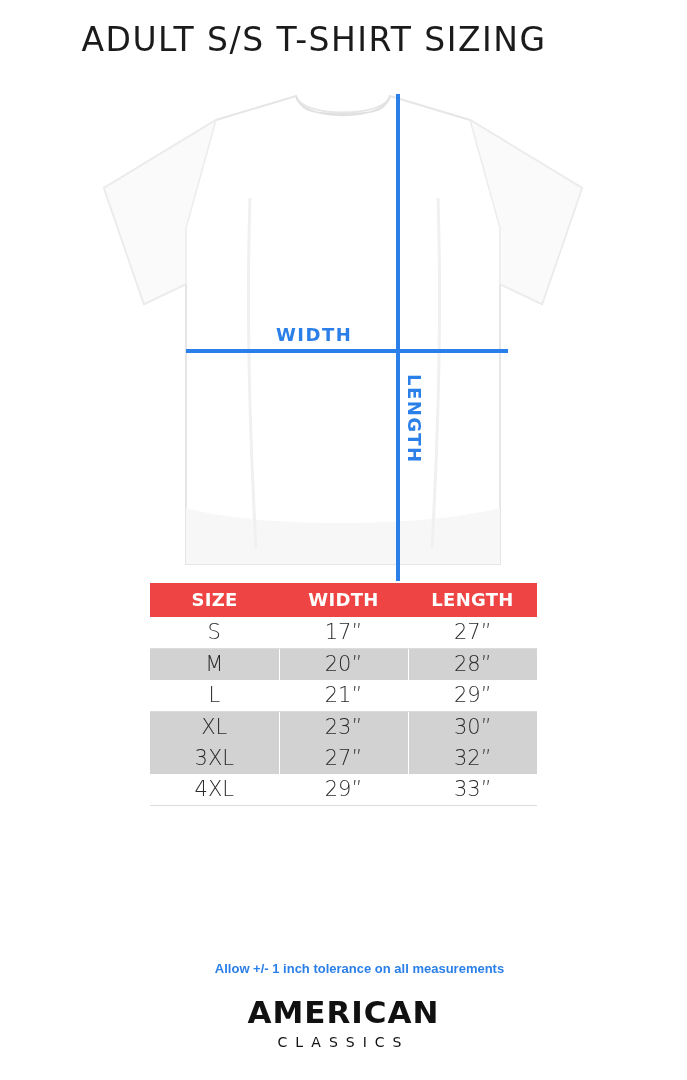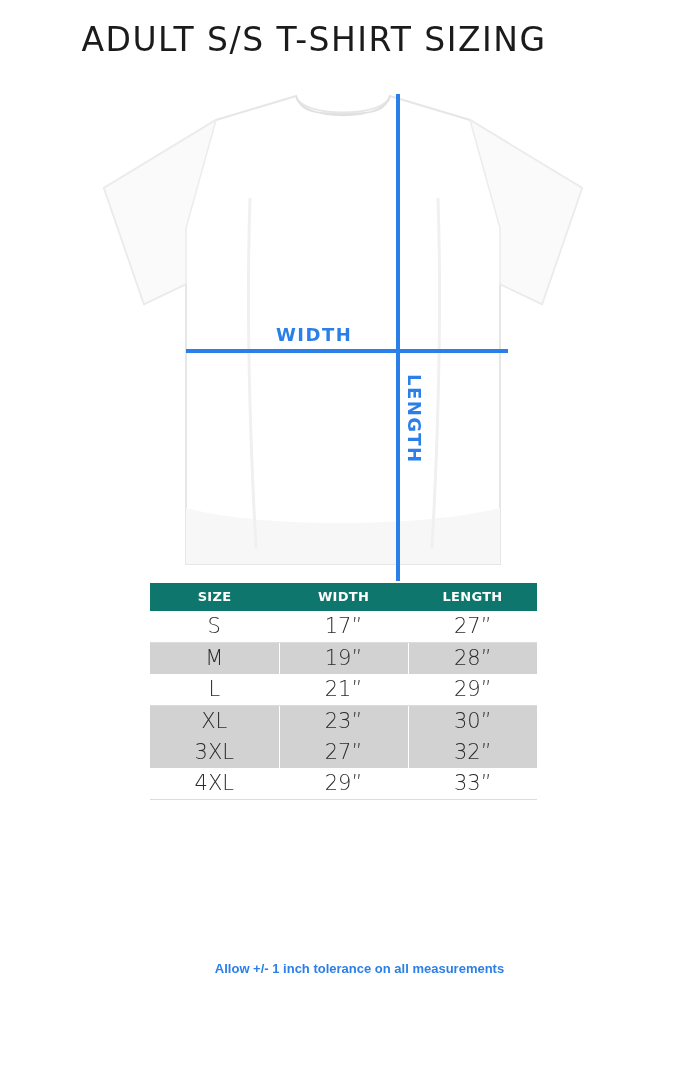--- a/index.html
+++ b/index.html
@@ -94,23 +94,23 @@
     top: 583px;
     left: 150px;
     width: 387px;
   }
   table.size-table {
     border-collapse: collapse;
     width: 387px;
     table-layout: fixed;
   }
   table.size-table th {
-    background: #0f766e;
+    background: #ef4444;
     color: #ffffff;
-    font-size: 13px;
+    font-size: 18px;
     font-weight: bold;
     padding: 6px 0 7px 0;
     text-align: center;
     font-family: "DejaVu Sans", sans-serif;
     letter-spacing: 0.3px;
   }
   table.size-table td {
     font-size: 21px;
     color: #2b2b2b;
     text-align: center;
@@ -212,21 +212,21 @@
         </tr>
       </thead>
       <tbody>
         <tr class="row-odd">
           <td>S</td>
           <td>17”</td>
           <td>27”</td>
         </tr>
         <tr class="row-even">
           <td>M</td>
-          <td>19”</td>
+          <td>20”</td>
           <td>28”</td>
         </tr>
         <tr class="row-odd">
           <td>L</td>
           <td>21”</td>
           <td>29”</td>
         </tr>
         <tr class="row-even">
           <td>XL</td>
           <td>23”</td>
@@ -241,14 +241,18 @@
           <td>4XL</td>
           <td>29”</td>
           <td>33”</td>
         </tr>
       </tbody>
     </table>
   </div>
 
   <div class="tolerance">Allow +/- 1 inch tolerance on all measurements</div>
 
+  <div class="brand">
+    <div class="brand-main">AMERICAN</div>
+    <div class="brand-sub">CLASSICS</div>
+  </div>
 
 </div>
 
 </body></html>

